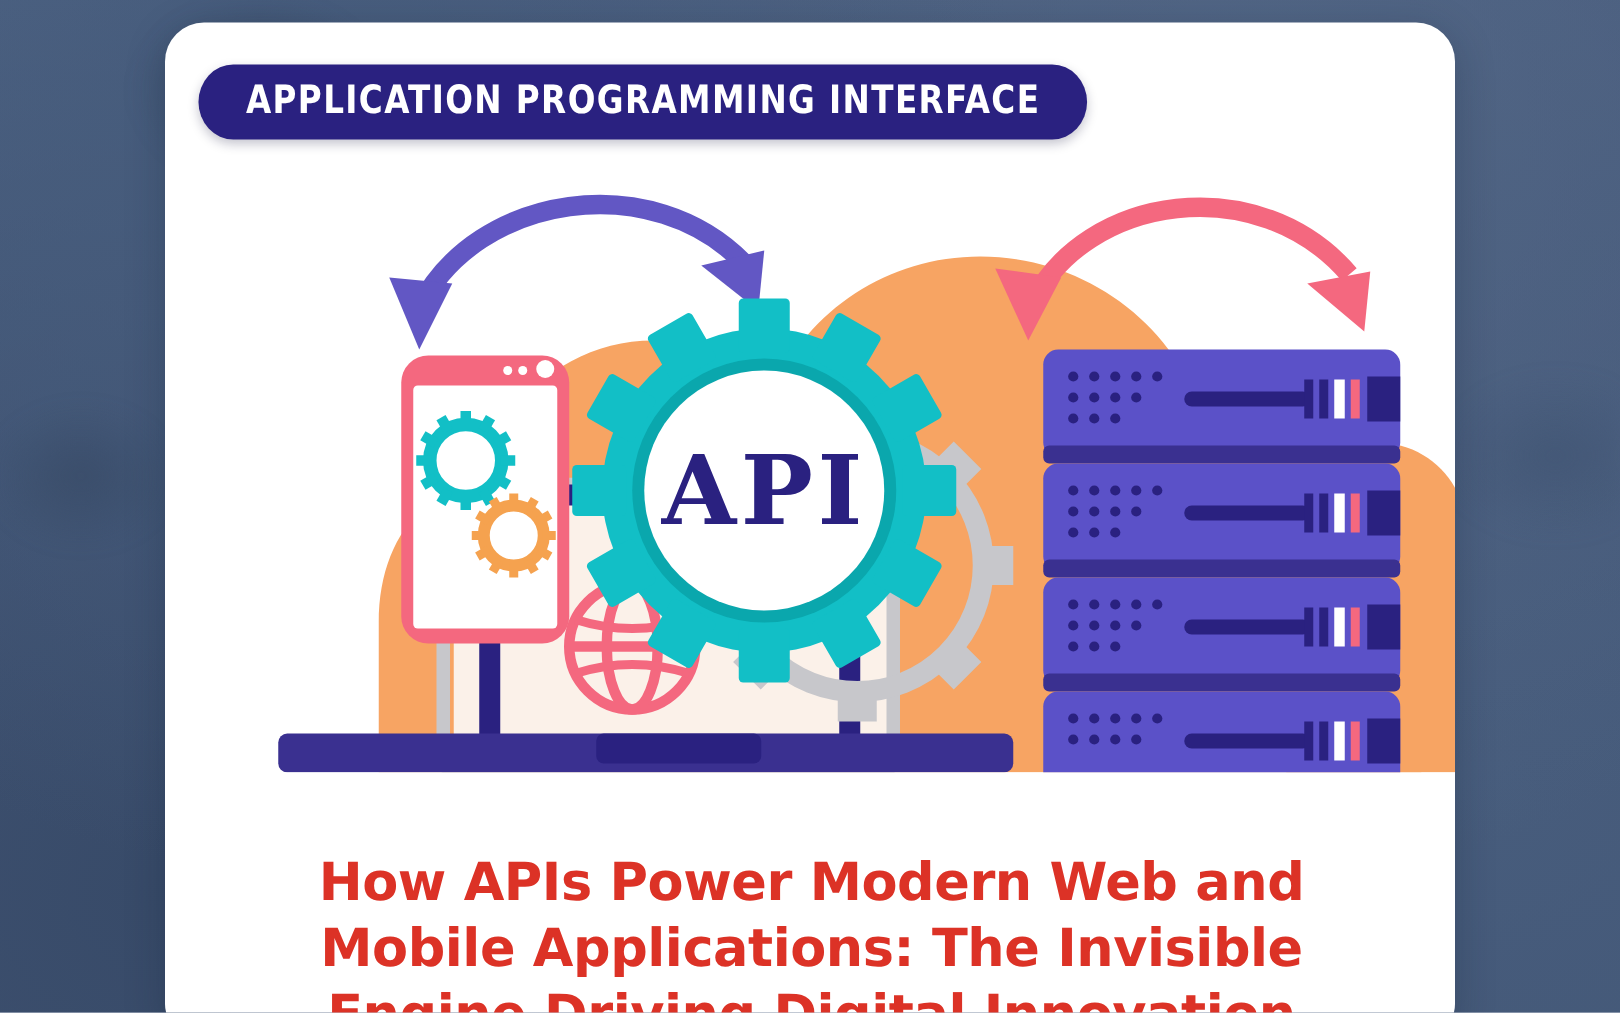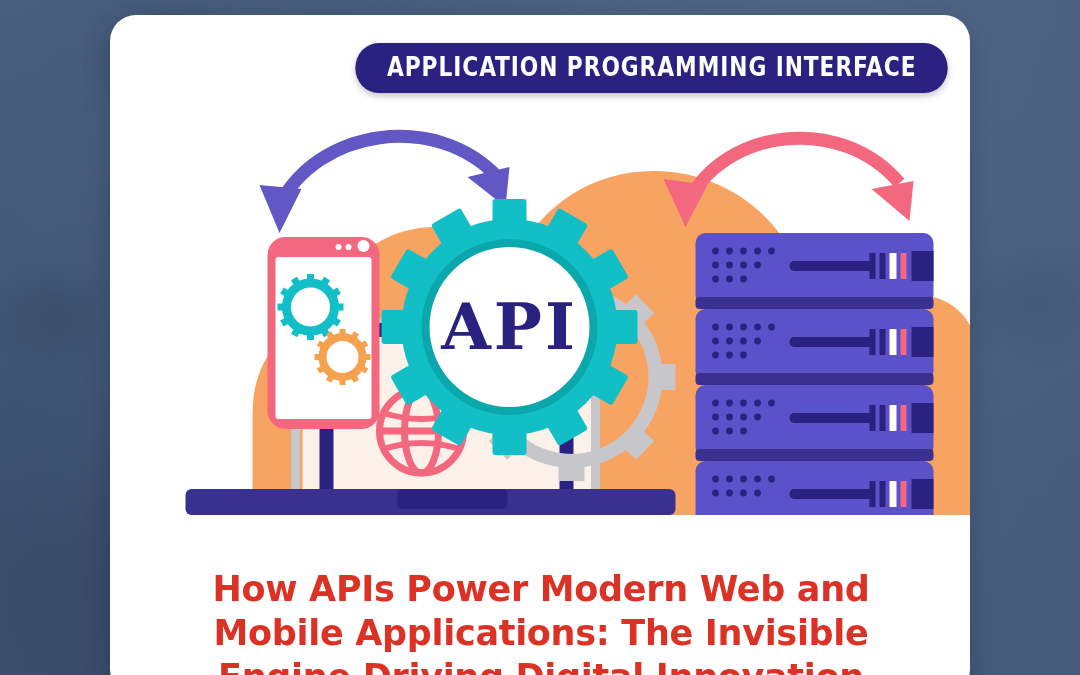--- a/index.html
+++ b/index.html
@@ -52,21 +52,21 @@
     box-shadow: 0 6px 26px rgba(20,32,52,0.26);
     overflow: hidden;
   }
 
   
   #badge-wrap {
     position: absolute;
     left: 0; right: 0;
     top: 28px;
     display: flex;
-    justify-content: flex-end;
+    justify-content: flex-start;
   }
   #badge {
     background: #2a2180;
     color: #ffffff;
     border-radius: 28px;
     padding: 11px 34px 13px;
     font-size: 26px;
     font-weight: bold;
     letter-spacing: 1.0px;
     line-height: 1;

